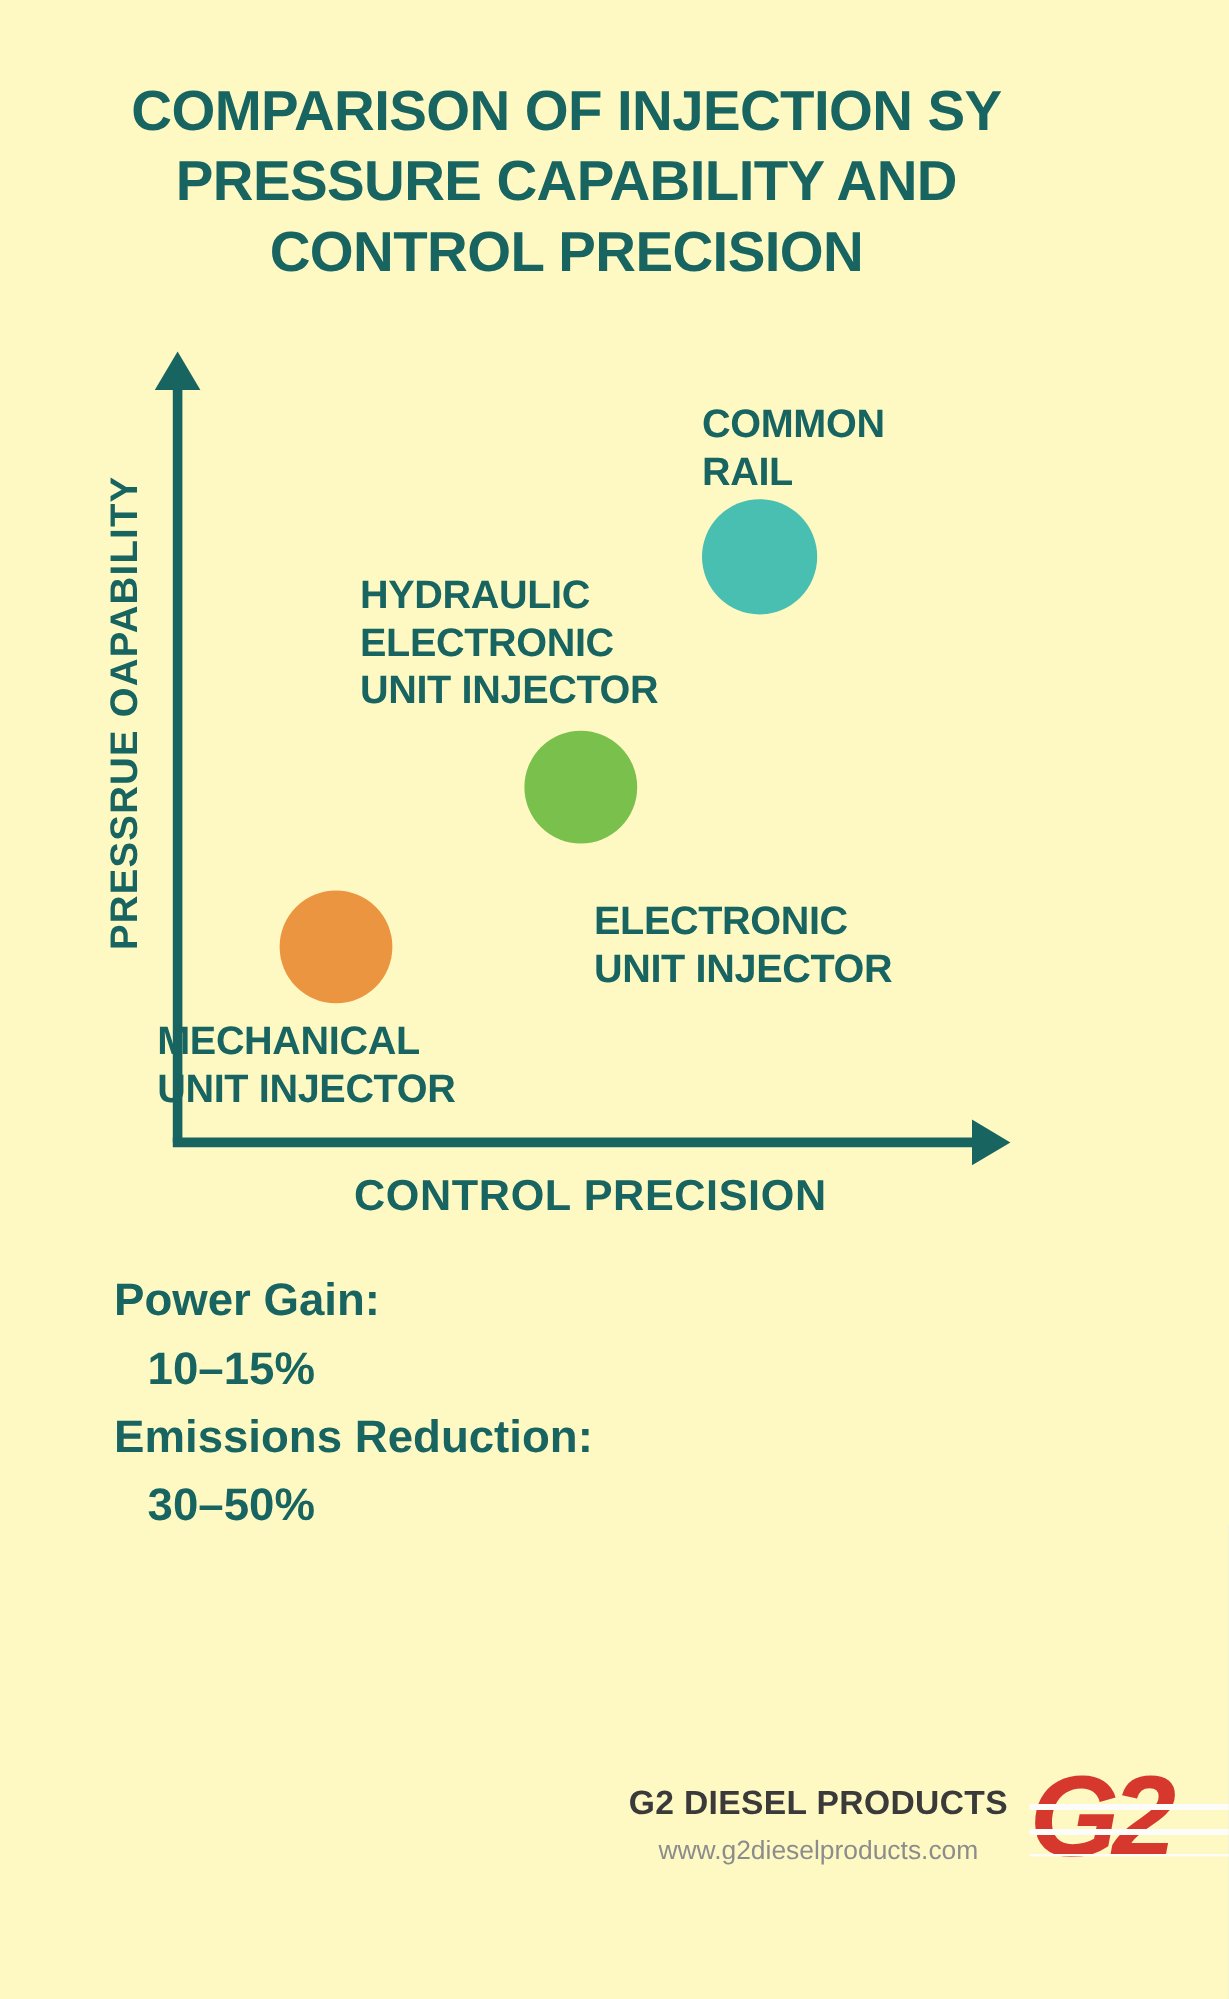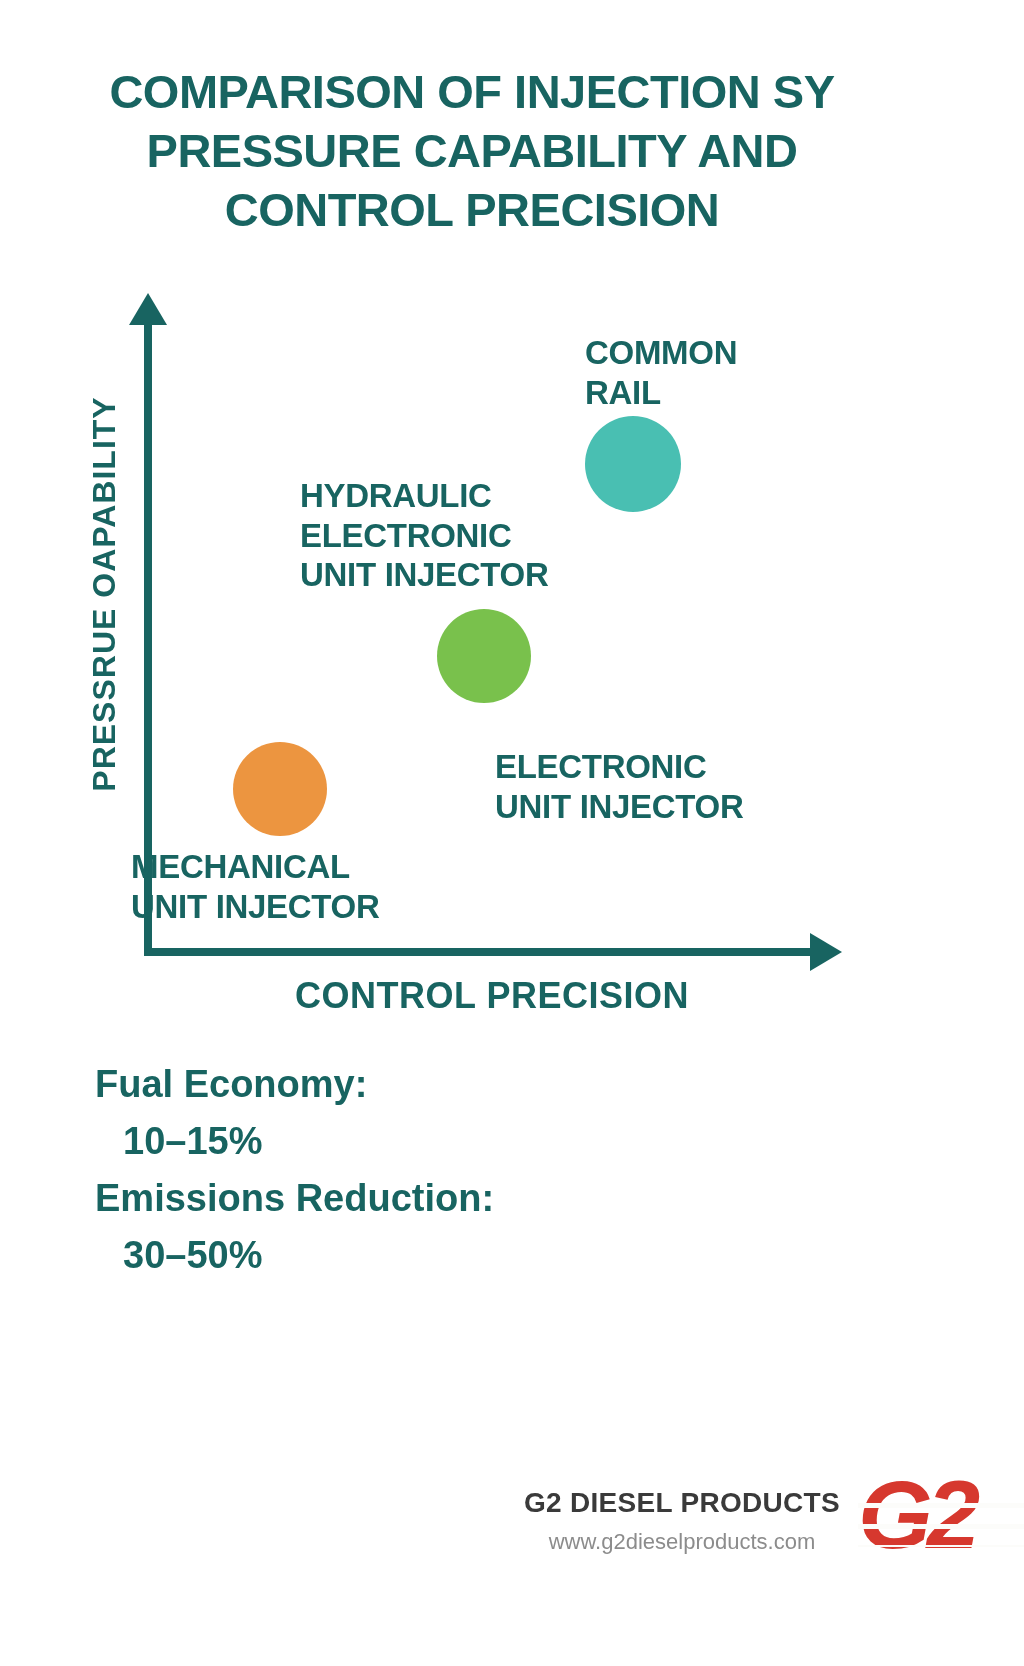--- a/index.html
+++ b/index.html
@@ -1,21 +1,21 @@
 <!DOCTYPE html>
 <html><head>
 <meta charset="utf-8">
 <style>
   html, body { margin: 0; padding: 0; background: #e8e8e6; }
   .page {
     position: relative;
     width: 1024px;
     height: 1666px;
     margin: 0 auto;
-    background: #ffffff;
+    background: #fef9c3;
     overflow: hidden;
     font-family: "Liberation Sans", sans-serif;
     color: #186461;
   }
   .title {
     position: absolute;
     top: 62px;
     left: 52px;
     width: 840px;
     text-align: center;
@@ -155,21 +155,21 @@
 RAIL</div>
   <div class="anno anno-heui">HYDRAULIC
 ELECTRONIC
 UNIT INJECTOR</div>
   <div class="anno anno-eui">ELECTRONIC
 UNIT INJECTOR</div>
   <div class="anno anno-mui">MECHANICAL
 UNIT INJECTOR</div>
 
   <div class="stats">
-    <div class="stat-label">Fual Economy:</div>
+    <div class="stat-label">Power Gain:</div>
     <div class="stat-value">10–15%</div>
     <div class="stat-label">Emissions Reduction:</div>
     <div class="stat-value">30–50%</div>
   </div>
 
   <div class="footer-text">
     <div class="footer-brand">G2 DIESEL PRODUCTS</div>
     <div class="footer-url">www.g2dieselproducts.com</div>
   </div>
 

